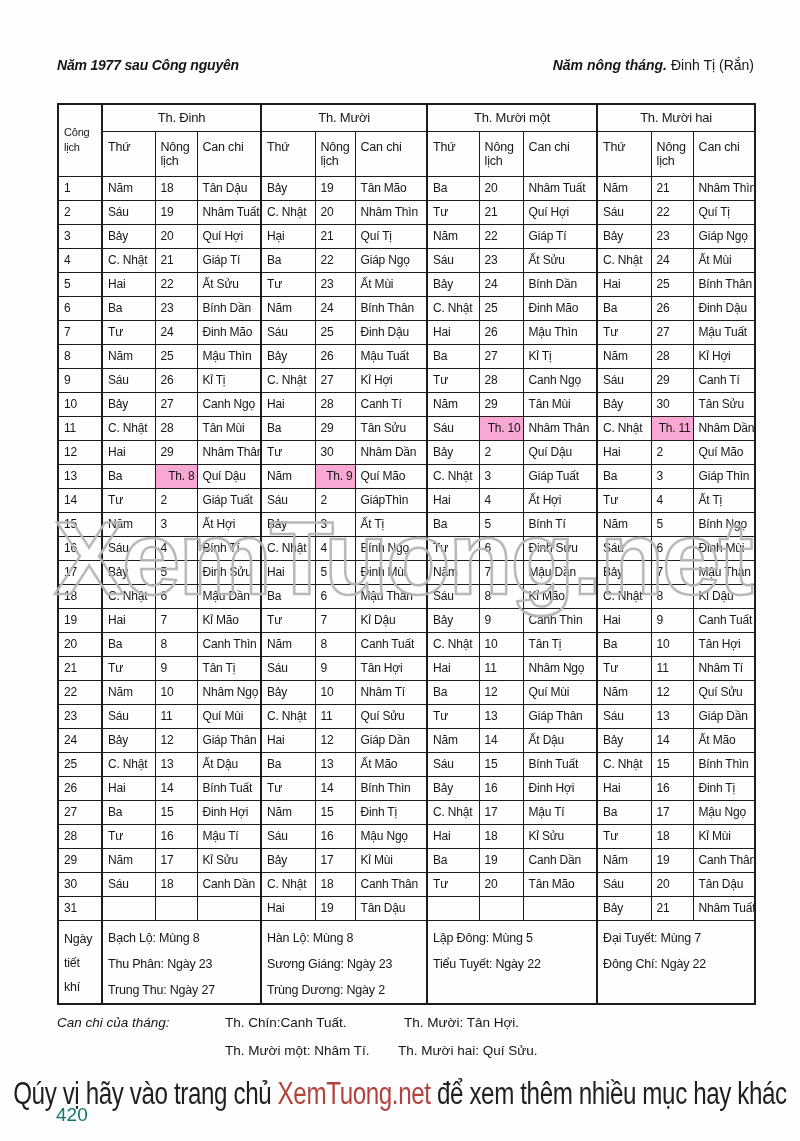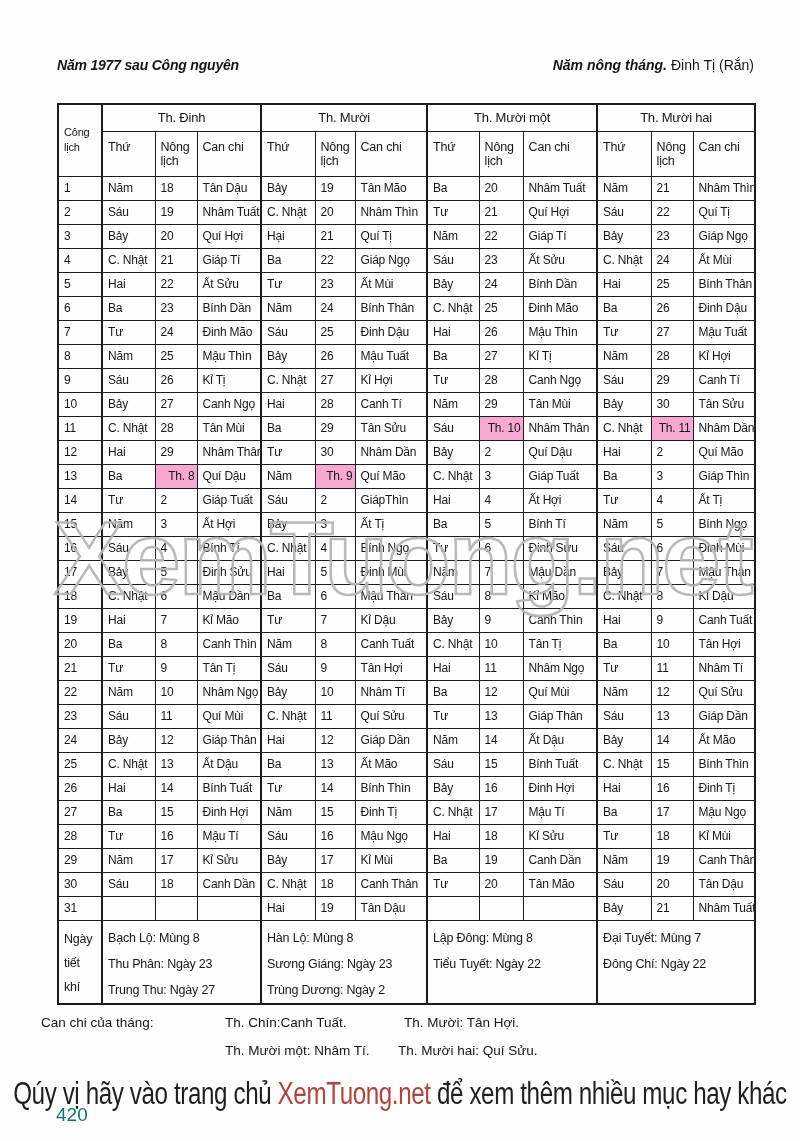--- a/index.html
+++ b/index.html
@@ -42,21 +42,21 @@
     font-size:104px;line-height:118px;font-weight:bold;letter-spacing:-2px;
     white-space:nowrap;color:transparent;
     -webkit-text-stroke:2.5px #b6b6b6;
     z-index:4;pointer-events:none;
     transform:scaleX(1.01);transform-origin:left center;
     opacity:0.95;
   }
 
   .canchi{position:absolute;left:0;top:0;width:800px;font-size:13.5px;}
   .canchi span{position:absolute;white-space:nowrap;}
-  .cc-label{left:41px;top:1015px;}
+  .cc-label{left:57px;top:1015px;font-style:italic;}
   .cc-l1a{left:225px;top:1015px;}
   .cc-l1b{left:404px;top:1015px;}
   .cc-l2a{left:225px;top:1043px;}
   .cc-l2b{left:398px;top:1043px;}
 
   .banner{
     position:absolute;left:400px;top:1076px;white-space:nowrap;
     font-size:31px;color:#1f1f1f;letter-spacing:-0.5px;
     transform:translateX(-50%) scaleX(0.78);transform-origin:center;
   }
@@ -582,21 +582,21 @@
           <div data-name="tietkhi-entry">Bạch Lộ: Mùng 8</div>
           <div data-name="tietkhi-entry">Thu Phân: Ngày 23</div>
           <div data-name="tietkhi-entry">Trung Thu: Ngày 27</div>
         </td>
         <td data-name="tietkhi-cell-month-10" colspan="3" class="tk gs">
           <div data-name="tietkhi-entry">Hàn Lộ: Mùng 8</div>
           <div data-name="tietkhi-entry">Sương Giáng: Ngày 23</div>
           <div data-name="tietkhi-entry">Trùng Dương: Ngày 2</div>
         </td>
         <td data-name="tietkhi-cell-month-11" colspan="3" class="tk gs">
-          <div data-name="tietkhi-entry">Lập Đông: Mùng 8</div>
+          <div data-name="tietkhi-entry">Lập Đông: Mùng 5</div>
           <div data-name="tietkhi-entry">Tiểu Tuyết: Ngày 22</div>
         </td>
         <td data-name="tietkhi-cell-month-12" colspan="3" class="tk gs">
           <div data-name="tietkhi-entry">Đại Tuyết: Mùng 7</div>
           <div data-name="tietkhi-entry">Đông Chí: Ngày 22</div>
         </td>
       </tr>
     </tbody>
   </table>
 

